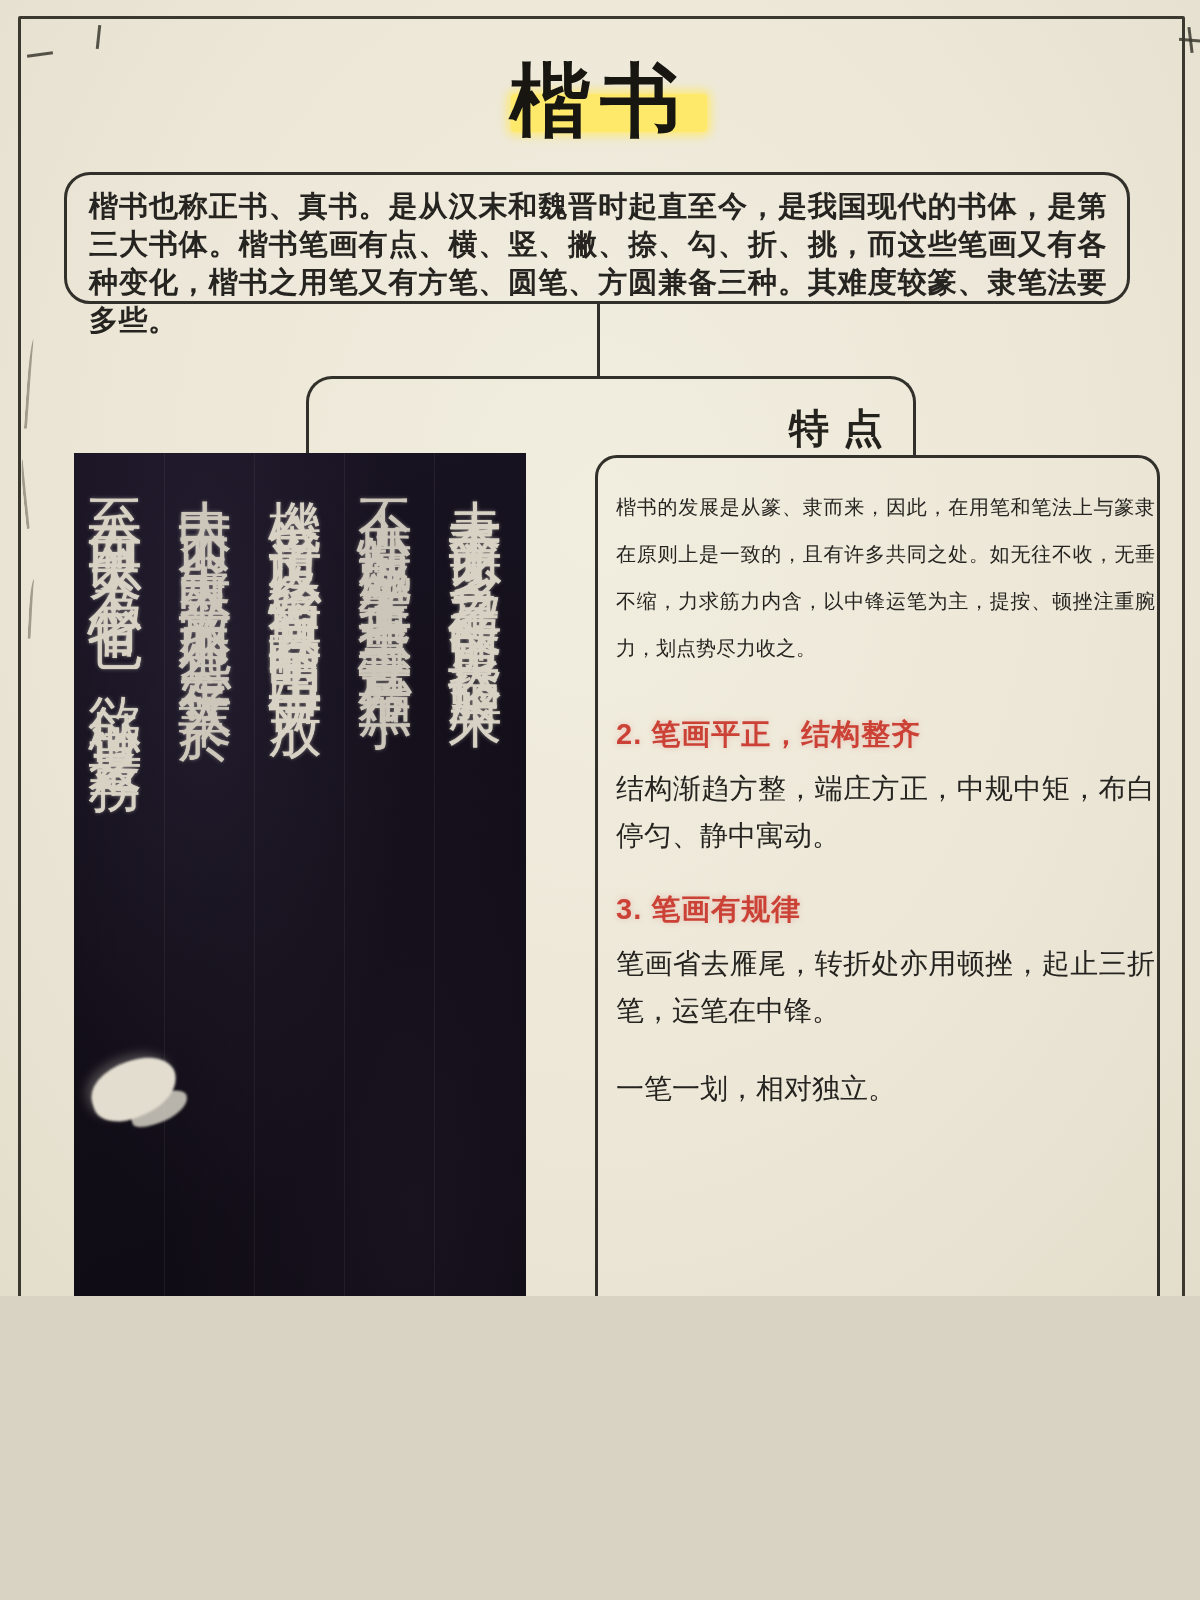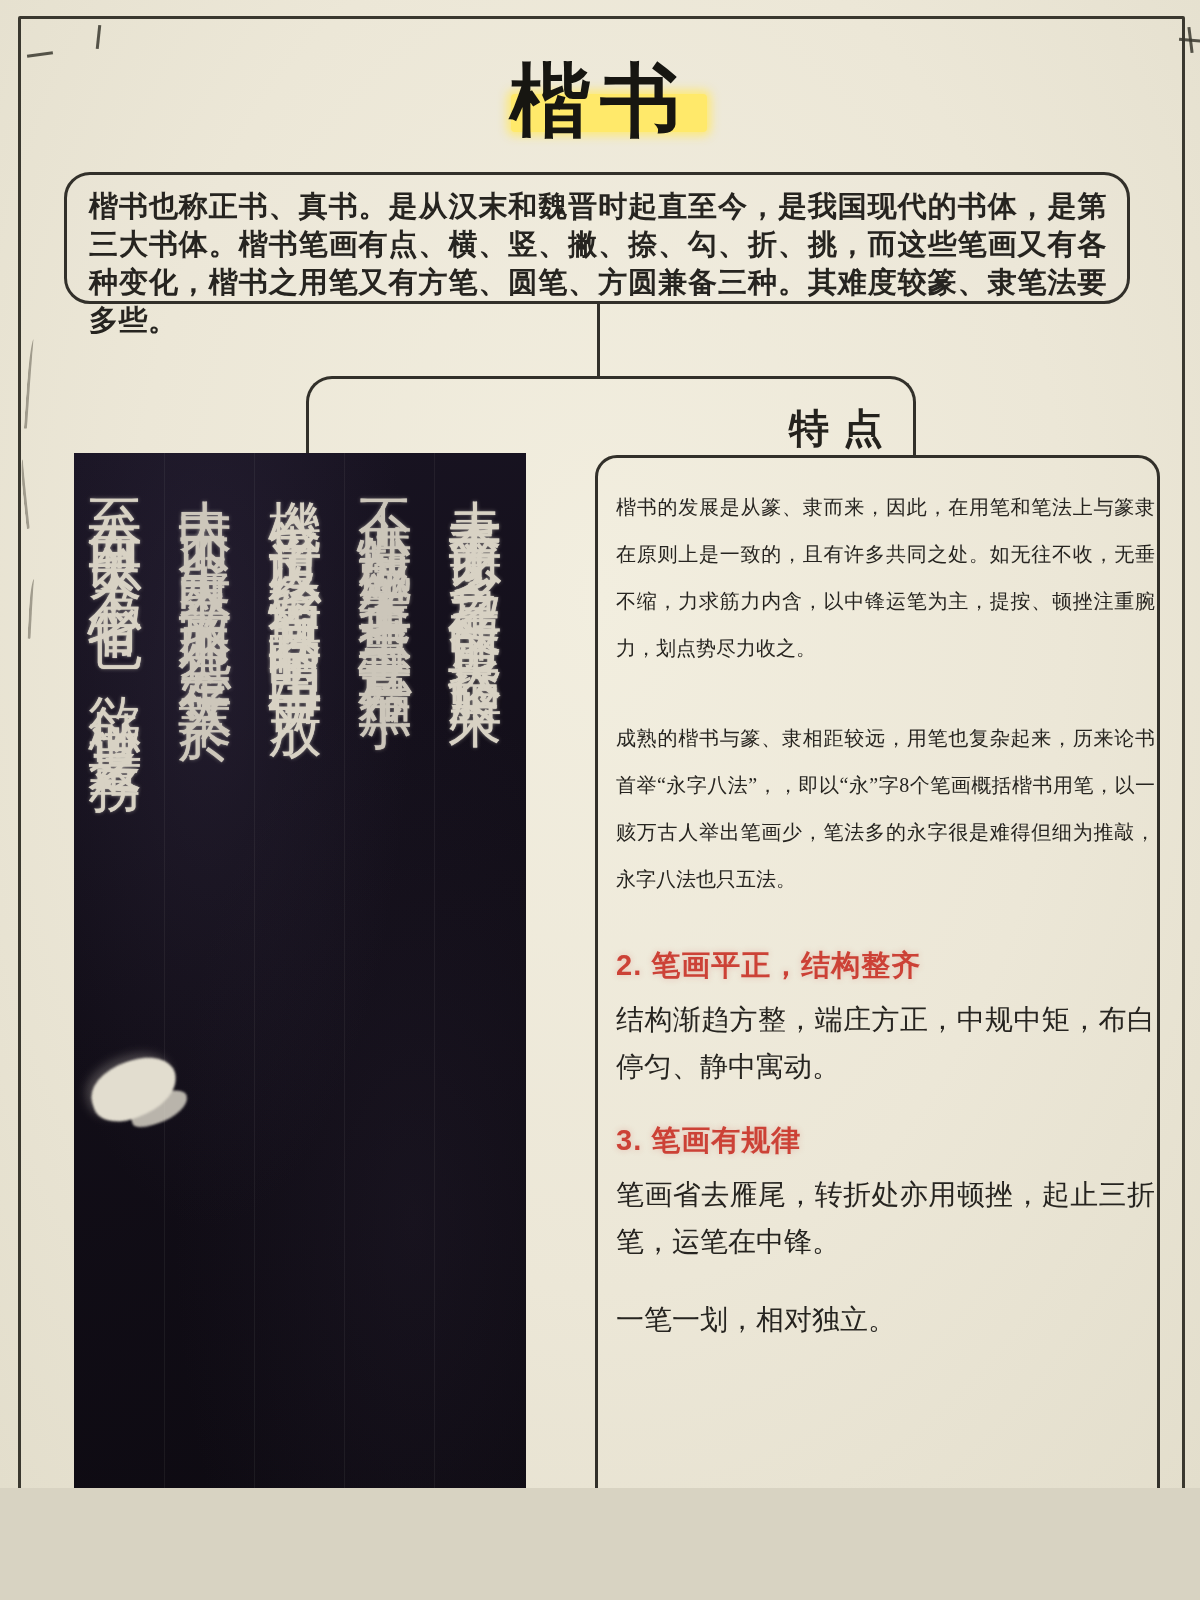--- a/index.html
+++ b/index.html
@@ -1,21 +1,21 @@
 <!DOCTYPE html>
 <html><head>
 <meta charset="utf-8">
 <style>
   * { margin: 0; padding: 0; box-sizing: border-box; }
   html,body { background:#d8d3c2; }
   body { font-family: "Liberation Sans", "DejaVu Sans", sans-serif; }
 
   .page {
     position: relative;
-    width: 1200px; height: 1488px;
+    width: 1200px; height: 1296px;
     margin: 0 auto;
     background: radial-gradient(ellipse at 50% 40%, #f2eedf 0%, #ece7d7 55%, #e3decc 100%);
     overflow: hidden;
     color:#2d2b26;
   }
 
   
   .frame {
     position:absolute; left:18px; top:16px; width:1167px; height:1573px;
     border:3px solid #3a382f; border-radius:2px;
@@ -164,21 +164,20 @@
       <div class="rubbing-col">不亦惜哉觀樂生遺燕惠王書其殆庶乎</div>
       <div class="rubbing-col">機合乎道以終始者與其喻昭王曰伊尹放</div>
       <div class="rubbing-col">大甲而不疑大甲受放而不怨是存大業於</div>
       <div class="rubbing-col">至公而以天下為心者也　欲極道之量務</div>
     </div>
     <div class="ink-smudge"></div>
   </div>
 
   <div class="char-box">
     <div class="char-par">楷书的发展是从篆、隶而来，因此，在用笔和笔法上与篆隶在原则上是一致的，且有许多共同之处。如无往不收，无垂不缩，力求筋力内含，以中锋运笔为主，提按、顿挫注重腕力，划点势尽力收之。</div>
-    <div class="char-par">成熟的楷书与篆、隶相距较远，用笔也复杂起来，历来论书首举“永字八法”，，即以“永”字8个笔画概括楷书用笔，以一赅万古人举出笔画少，笔法多的永字很是难得但细为推敲，永字八法也只五法。</div>
 
     <div class="point">
       <div class="point-heading">2. 笔画平正，结构整齐</div>
       <div class="point-body">结构渐趋方整，端庄方正，中规中矩，布白停匀、静中寓动。</div>
     </div>
     <div class="point">
       <div class="point-heading">3. 笔画有规律</div>
       <div class="point-body">笔画省去雁尾，转折处亦用顿挫，起止三折笔，运笔在中锋。</div>
     </div>
     <div class="point">

